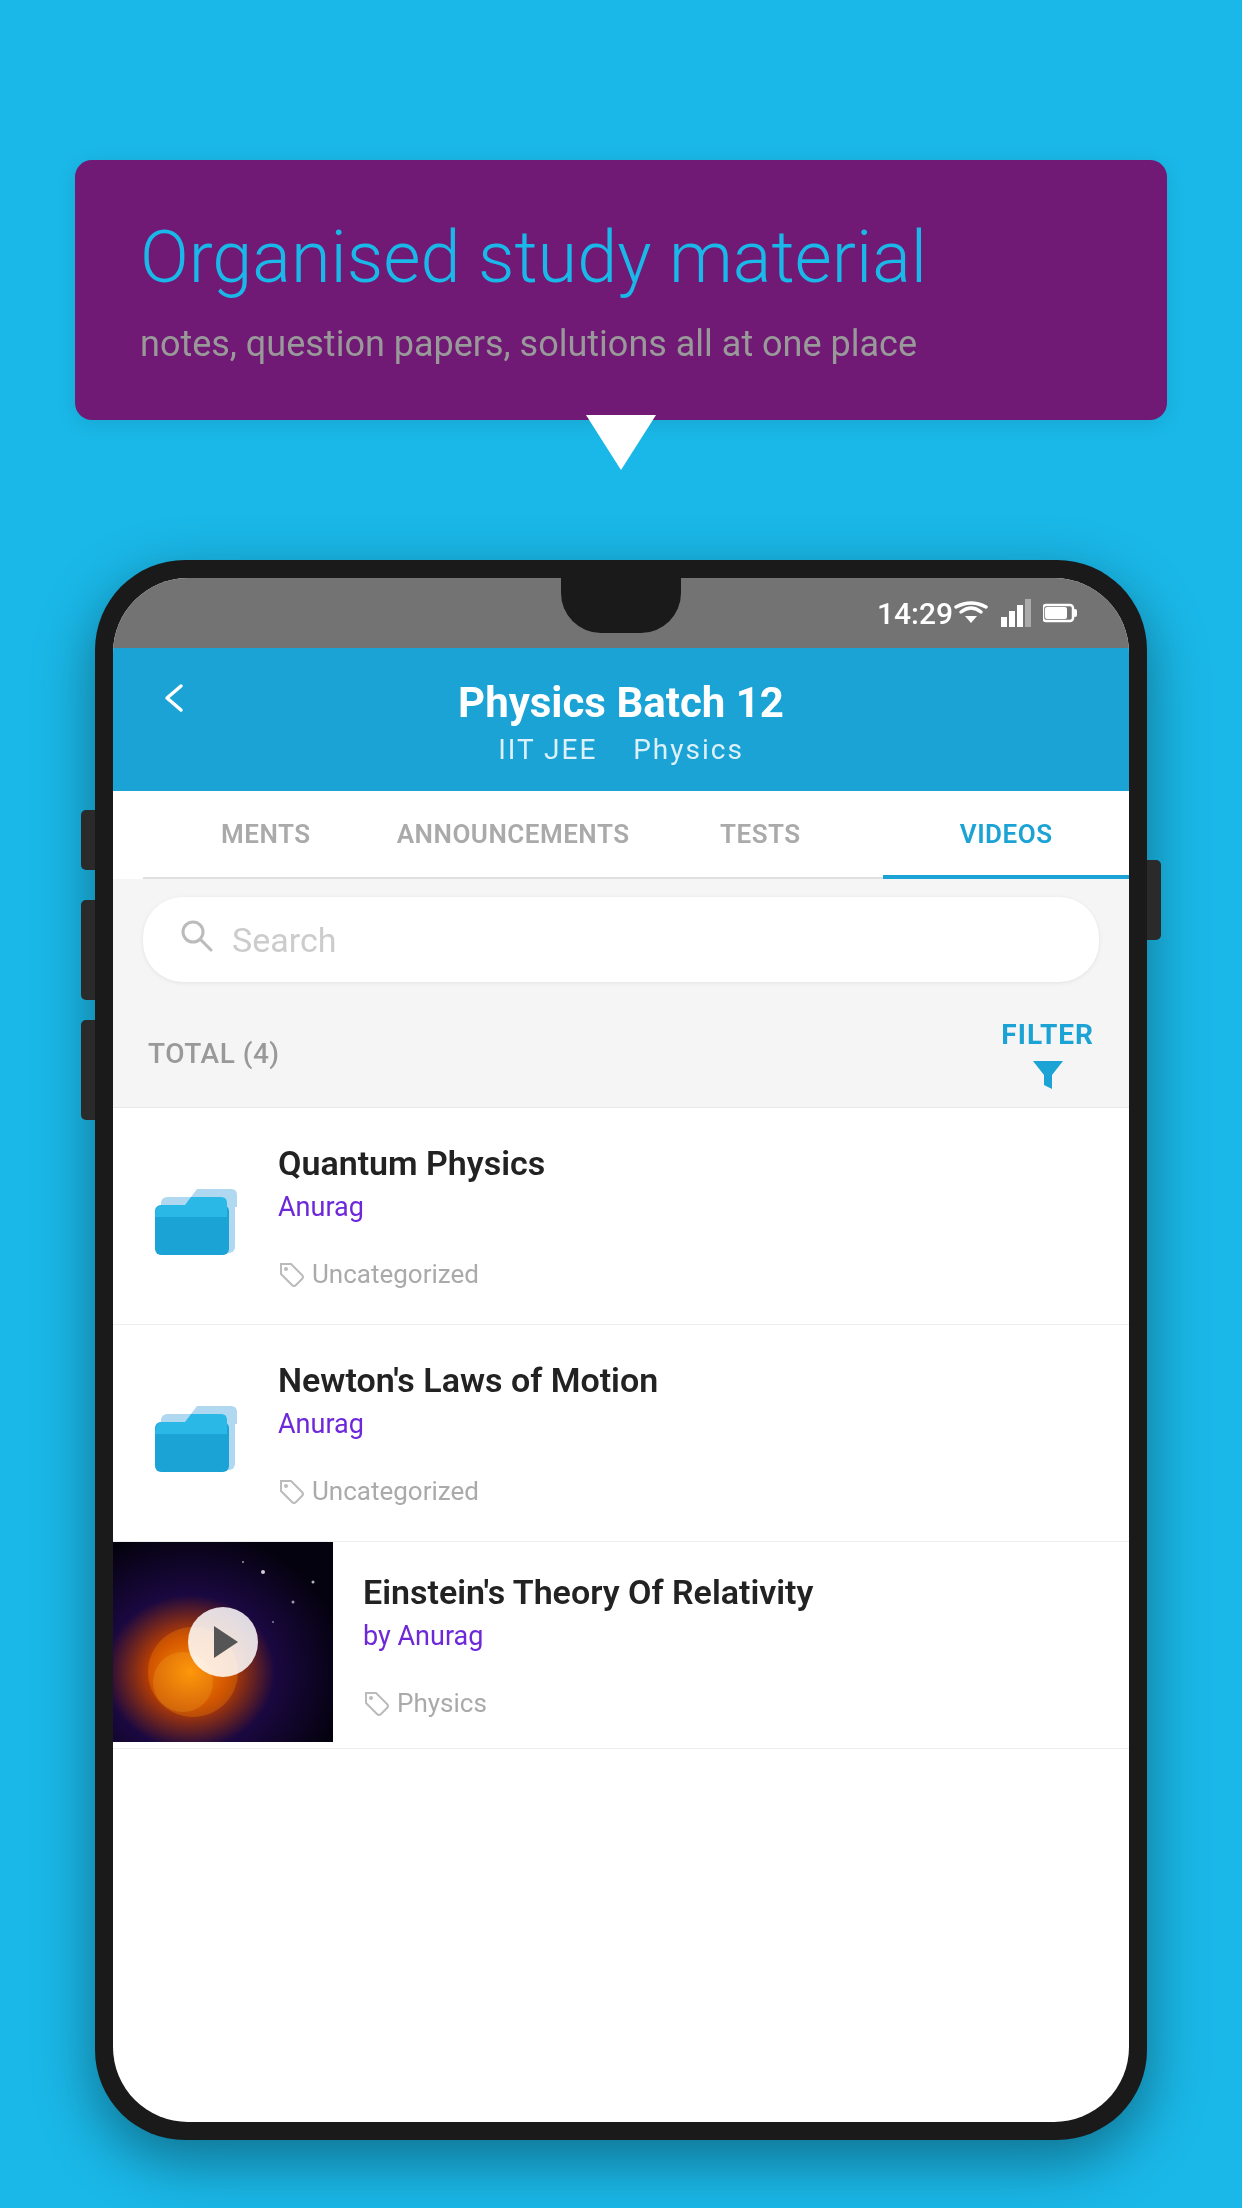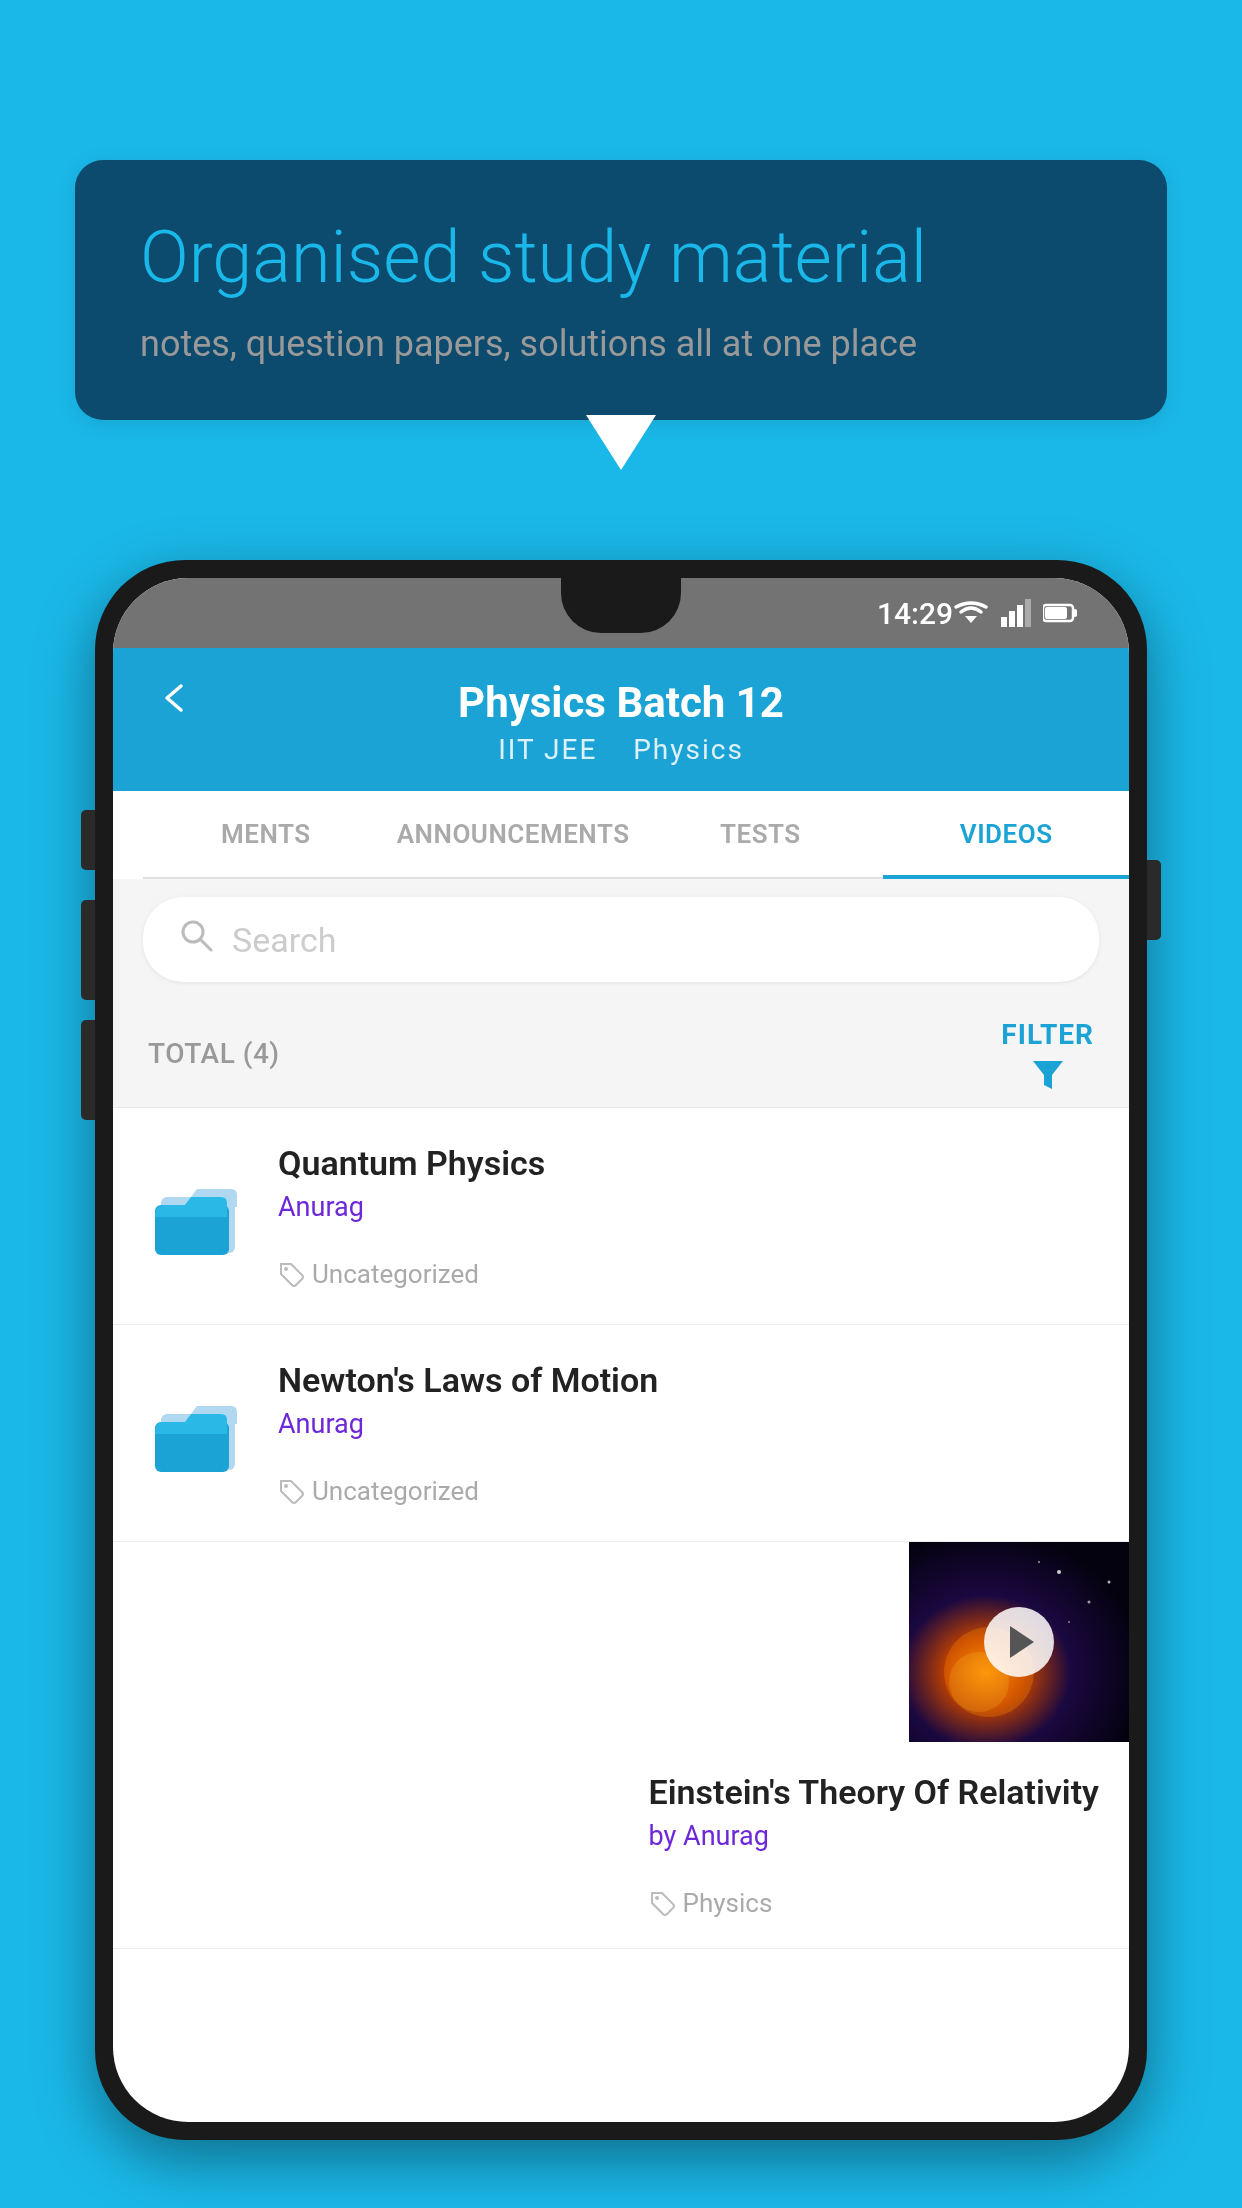--- a/index.html
+++ b/index.html
@@ -13,22 +13,22 @@
       overflow: hidden;
       position: relative;
     }
 
     
     .speech-bubble {
       position: absolute;
       top: 160px;
       left: 75px;
       right: 75px;
-      background: #0c4a6e;
-      border-radius: 28px;
+      background: #701a75;
+      border-radius: 17px;
       padding: 55px 65px 55px 65px;
       box-shadow: 0 4px 20px rgba(0,0,0,0.1);
     }
 
     .speech-bubble::after {
       content: '';
       position: absolute;
       bottom: -50px;
       left: 50%;
       transform: translateX(-50%);
@@ -286,25 +286,24 @@
       align-items: center;
       gap: 8px;
       font-size: 26px;
       color: #aaa;
       margin-top: 36px;
     }
 
     
     .video-item-thumb {
       display: flex;
-      align-items: flex-end;
+      align-items: flex-start;
       padding: 0;
       border-bottom: 1px solid #eee;
       gap: 0;
-      flex-direction: column;
     }
 
     .thumb-image {
       width: 220px;
       height: 200px;
       flex-shrink: 0;
       background: radial-gradient(circle at 30% 60%, #ff9500 0%, #c85000 30%, #1a0a3a 70%, #0a0520 100%);
       position: relative;
       display: flex;
       align-items: center;

